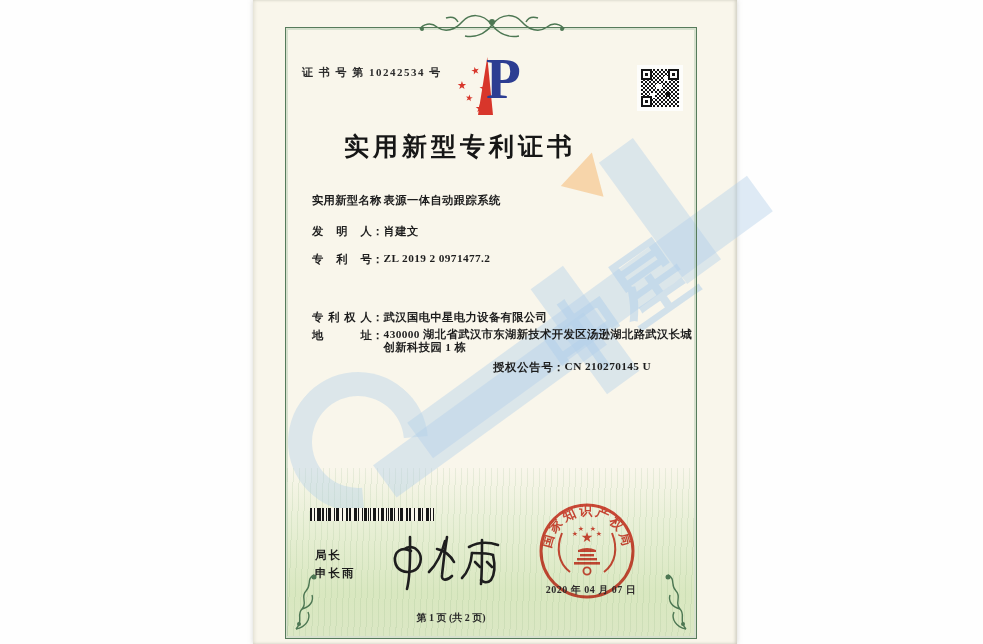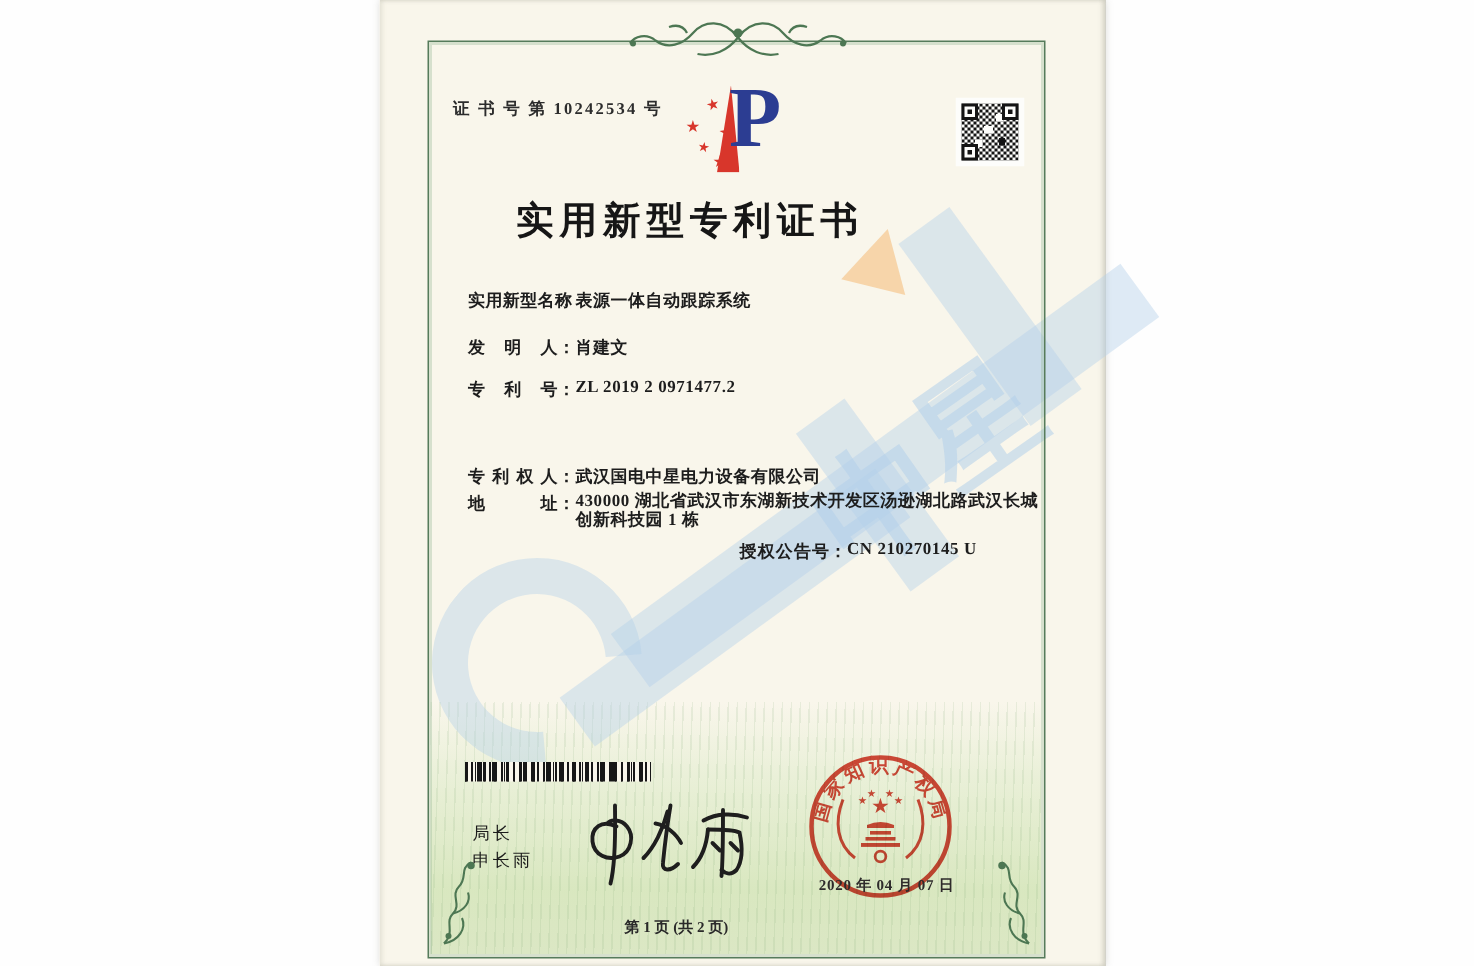--- a/index.html
+++ b/index.html
@@ -38,21 +38,21 @@
   .body-text{position:absolute;left:309px;top:391px;width:384px;font-size:10.8px;line-height:14px;
              color:#222;text-align:justify;font-style:italic;letter-spacing:.2px;}
   .body-text p{margin:0;text-indent:22px;}
 
   
   .barcode{position:absolute;left:310px;top:508px;width:124px;height:13px;background-color:#f9f6eb;
     background-image:
       repeating-linear-gradient(90deg,#171717 0 1.5px, rgba(0,0,0,0) 1.5px 4px),
       repeating-linear-gradient(90deg,#171717 0 1px, rgba(0,0,0,0) 1px 6.5px),
       repeating-linear-gradient(90deg,#171717 0 2px, rgba(0,0,0,0) 2px 9px);}
-  .director{position:absolute;left:315px;font-size:11.5px;font-weight:400;color:#1c1c1c;letter-spacing:2px;}
+  .director{position:absolute;left:315px;font-size:11.5px;font-weight:700;color:#1c1c1c;letter-spacing:2px;}
   .signature{position:absolute;left:385px;top:531px;width:128px;height:64px;}
   .seal{position:absolute;left:537px;top:501px;width:100px;height:100px;mix-blend-mode:multiply;opacity:.92;}
   .seal-date{position:absolute;left:541px;top:583px;width:100px;text-align:center;font-size:10px;
              color:#2e2b2b;font-weight:600;letter-spacing:.5px;}
   .page-info{position:absolute;left:285px;top:611px;width:332px;text-align:center;font-size:10px;color:#2a2a2a;font-weight:600;}
 
   
   .wm{position:absolute;pointer-events:none;}
   .wm-band{background:rgba(178,207,233,.42);}
   .wm-char{color:rgba(178,207,233,.55);font-weight:700;line-height:1;font-family:"Liberation Sans",sans-serif;}

